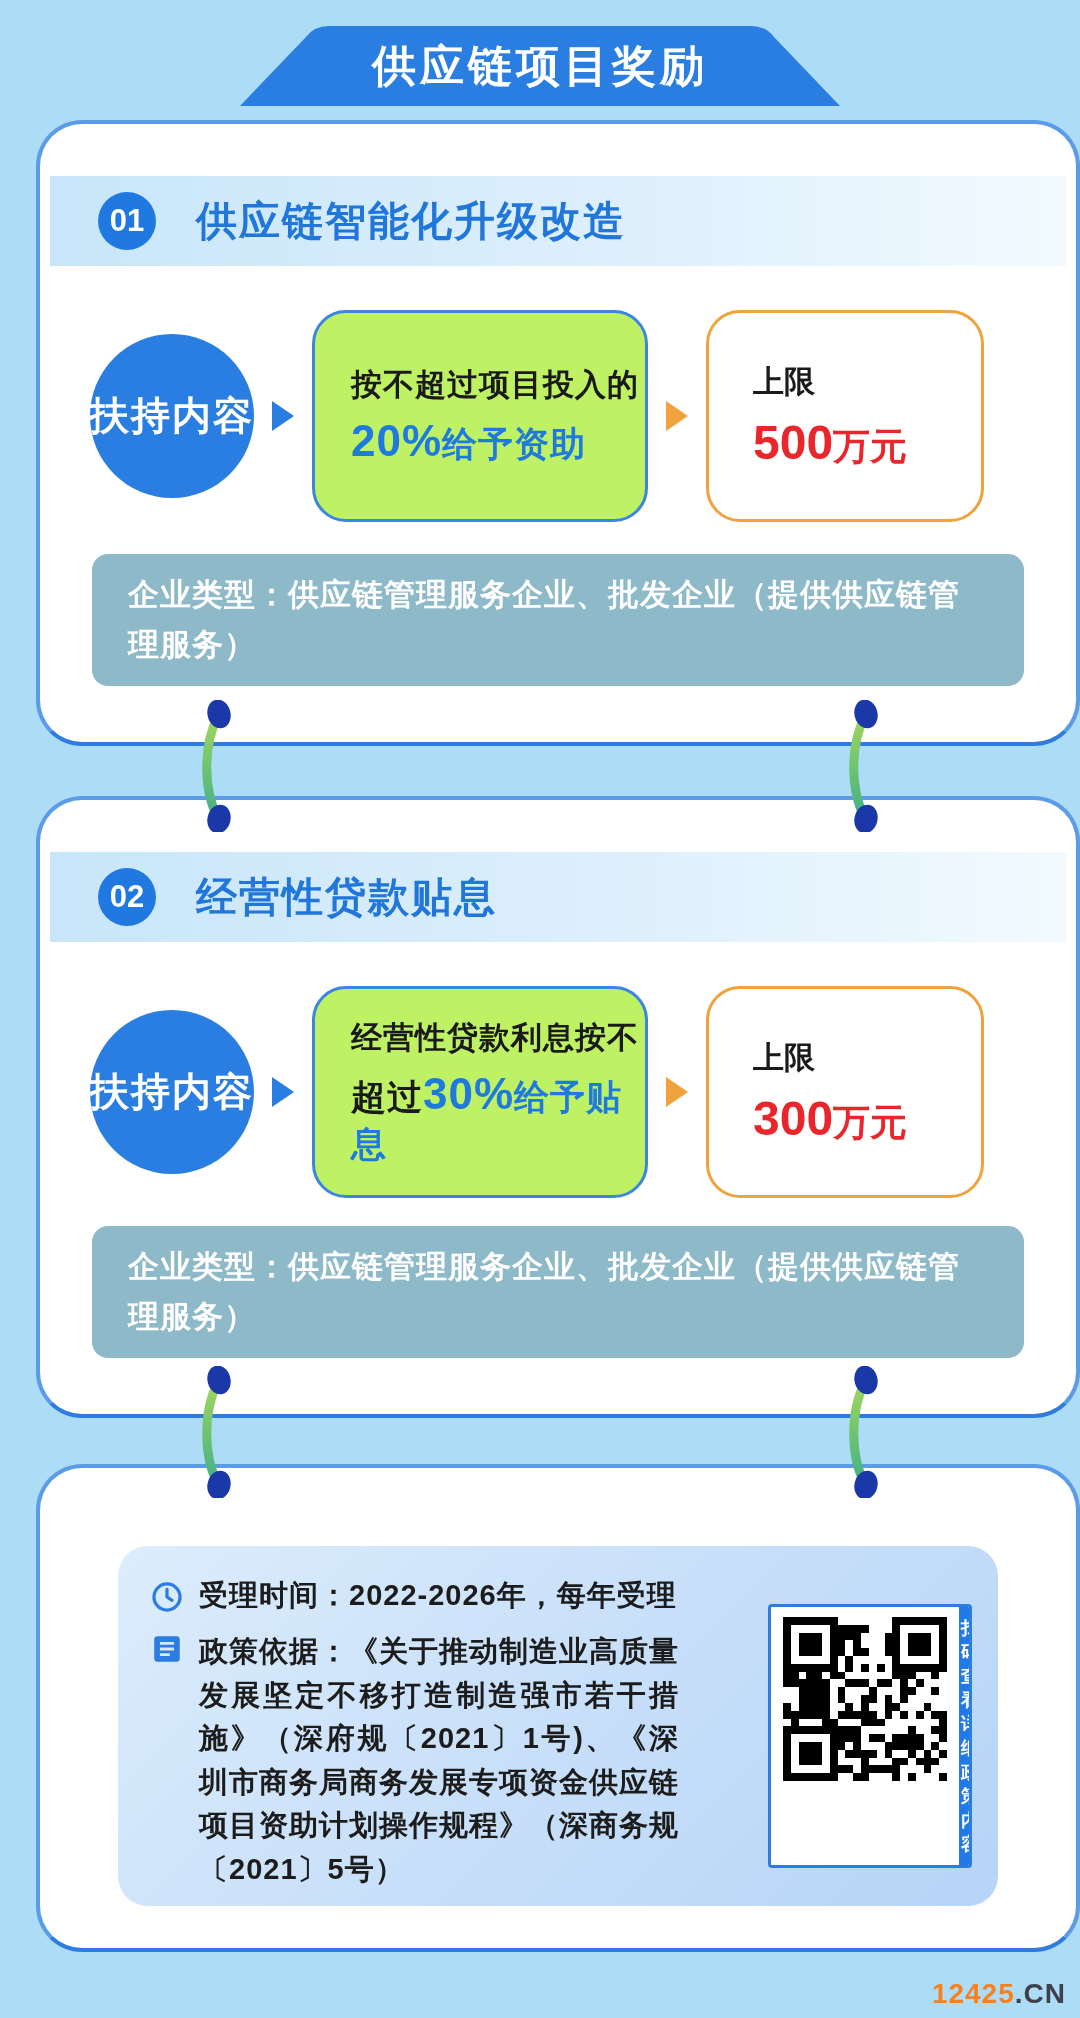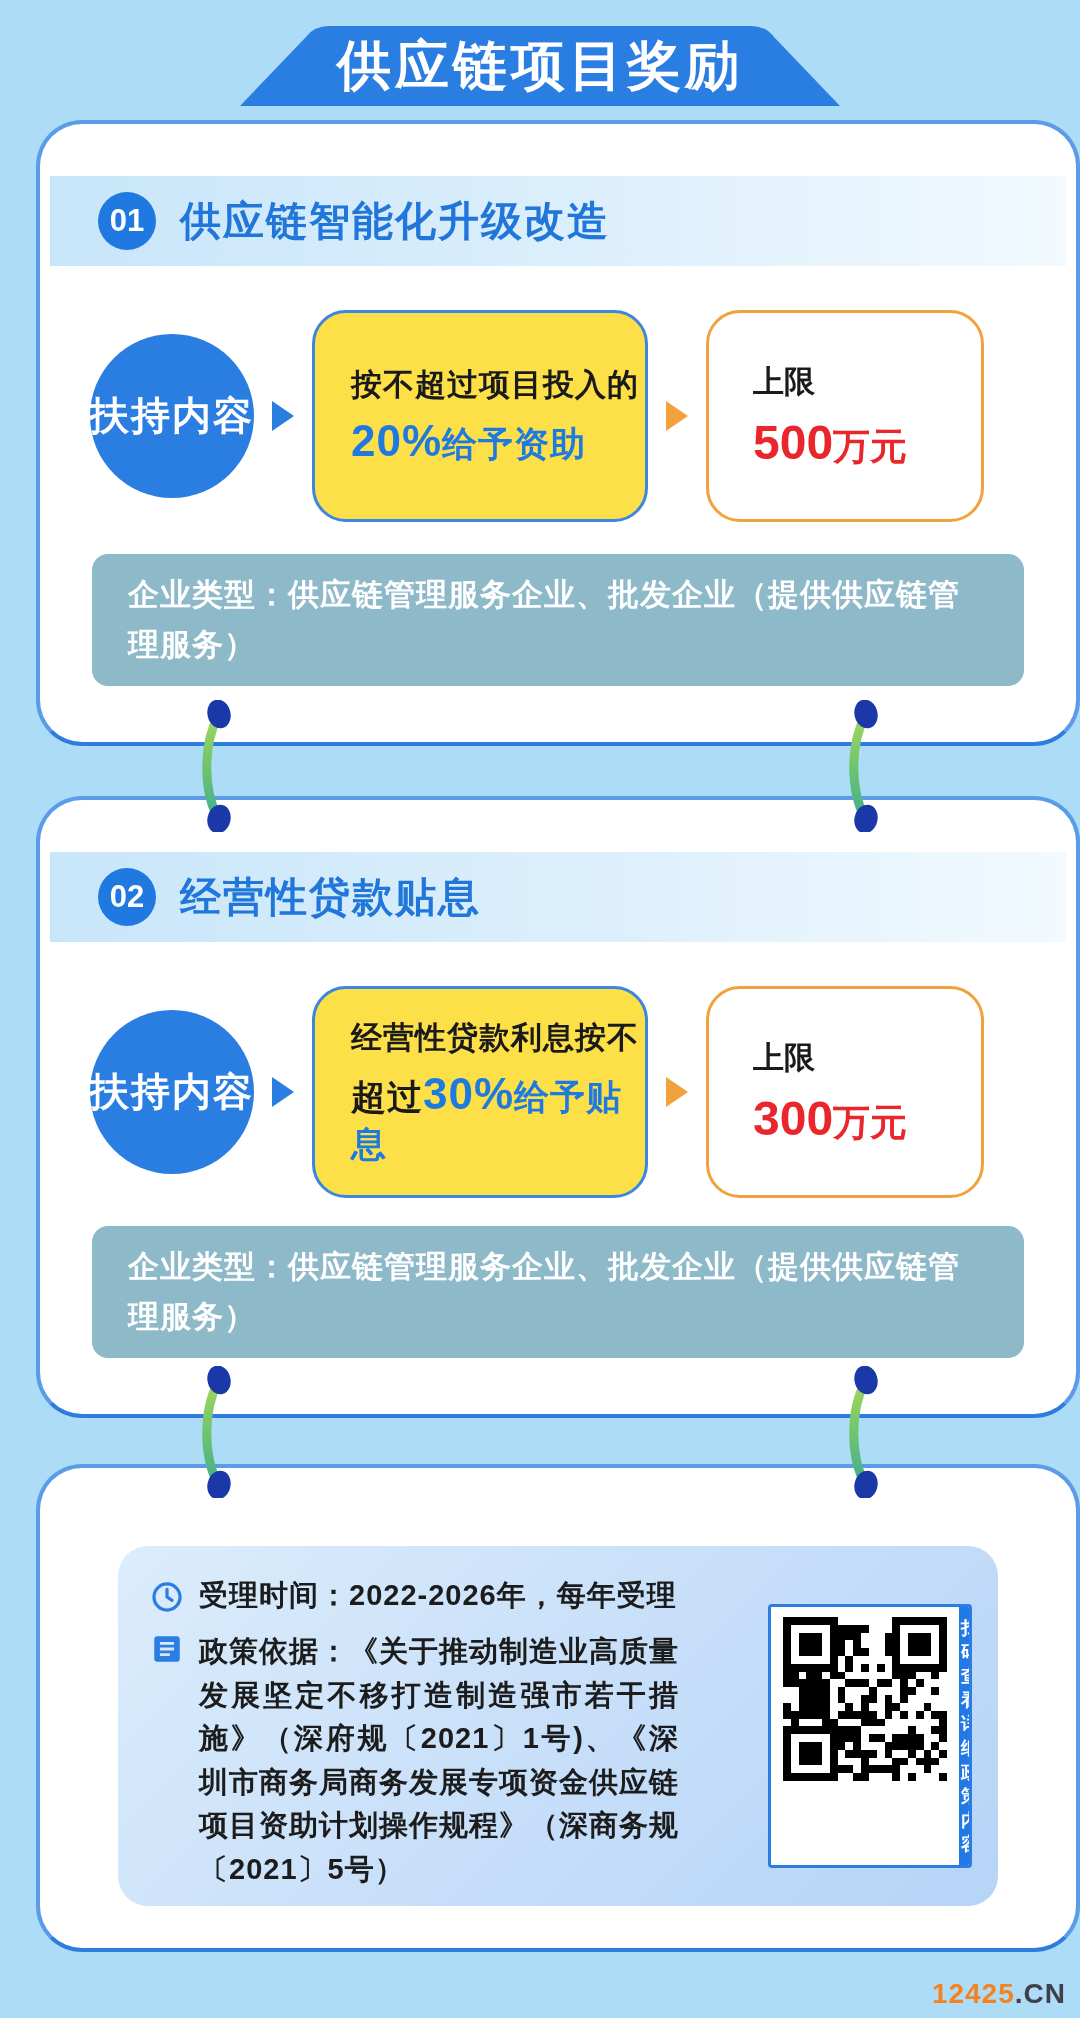--- a/index.html
+++ b/index.html
@@ -9,21 +9,21 @@
     position:relative;
     font-family:"Liberation Sans","DejaVu Sans",sans-serif;
     overflow:hidden;
   }
   
   .banner{position:absolute;top:26px;left:50%;transform:translateX(-50%);width:600px;height:80px;}
   .banner svg{position:absolute;inset:0;width:100%;height:100%;}
   .banner-title{
     position:absolute;inset:0;margin:0;
     display:flex;align-items:center;justify-content:center;
-    color:#ffffff;font-size:54px;font-weight:900;letter-spacing:4px;
+    color:#ffffff;font-size:44px;font-weight:900;letter-spacing:4px;
   }
   
   .card{
     position:absolute;left:36px;width:1044px;
     background:#ffffff;
     border:4px solid #5a9ce8;border-bottom-color:#2e7ce0;
     border-radius:46px;
     box-sizing:border-box;
   }
   .card1{top:120px;height:626px;}
@@ -34,38 +34,38 @@
     margin:52px 10px 0 10px;height:90px;
     background:linear-gradient(90deg,#c8e6fa 0%,#ddeffc 55%,#f2faff 100%);
     display:flex;align-items:center;gap:24px;padding-left:48px;
   }
   .num-badge{
     width:58px;height:58px;border-radius:50%;
     background:#2079e0;color:#ffffff;
     display:flex;align-items:center;justify-content:center;
     font-size:31px;font-weight:800;flex:none;
   }
-  .section-title{margin:0;font-size:41px;font-weight:900;color:#2176d9;letter-spacing:2px;}
+  .section-title{margin:16px;font-size:41px;font-weight:900;color:#2176d9;letter-spacing:2px;}
 
   .flow-row{
     margin-top:44px;padding:0 40px 0 50px;
     display:flex;align-items:center;gap:18px;
   }
   .support-circle{
     width:164px;height:164px;border-radius:50%;
     background:#2a7de1;color:#ffffff;flex:none;
     display:flex;align-items:center;justify-content:center;
     font-size:39px;font-weight:900;line-height:1.28;letter-spacing:2px;
   }
   .tri{width:0;height:0;border-top:15px solid transparent;border-bottom:15px solid transparent;flex:none;}
   .tri-blue{border-left:22px solid #2a7de1;}
   .tri-orange{border-left:22px solid #f0a23c;}
   .grant-box{
     width:336px;height:212px;flex:none;box-sizing:border-box;
-    border:3px solid #3a86e0;border-radius:34px;background:#fde047;
+    border:3px solid #3a86e0;border-radius:34px;background:#bef264;
     display:flex;flex-direction:column;justify-content:center;
     padding-left:36px;gap:10px;
   }
   .grant-line1{font-size:31px;color:#1a1a1a;font-weight:600;letter-spacing:1px;}
   .grant-line2{font-size:35px;font-weight:900;color:#1f7ae0;letter-spacing:1px;}
   .grant-line2 .plain{color:#1a1a1a;}
   .grant-line2 .hl-num{font-size:44px;}
   .cap-box{
     width:278px;height:212px;flex:none;box-sizing:border-box;
     border:3px solid #f0a23c;border-radius:34px;background:#fff;

